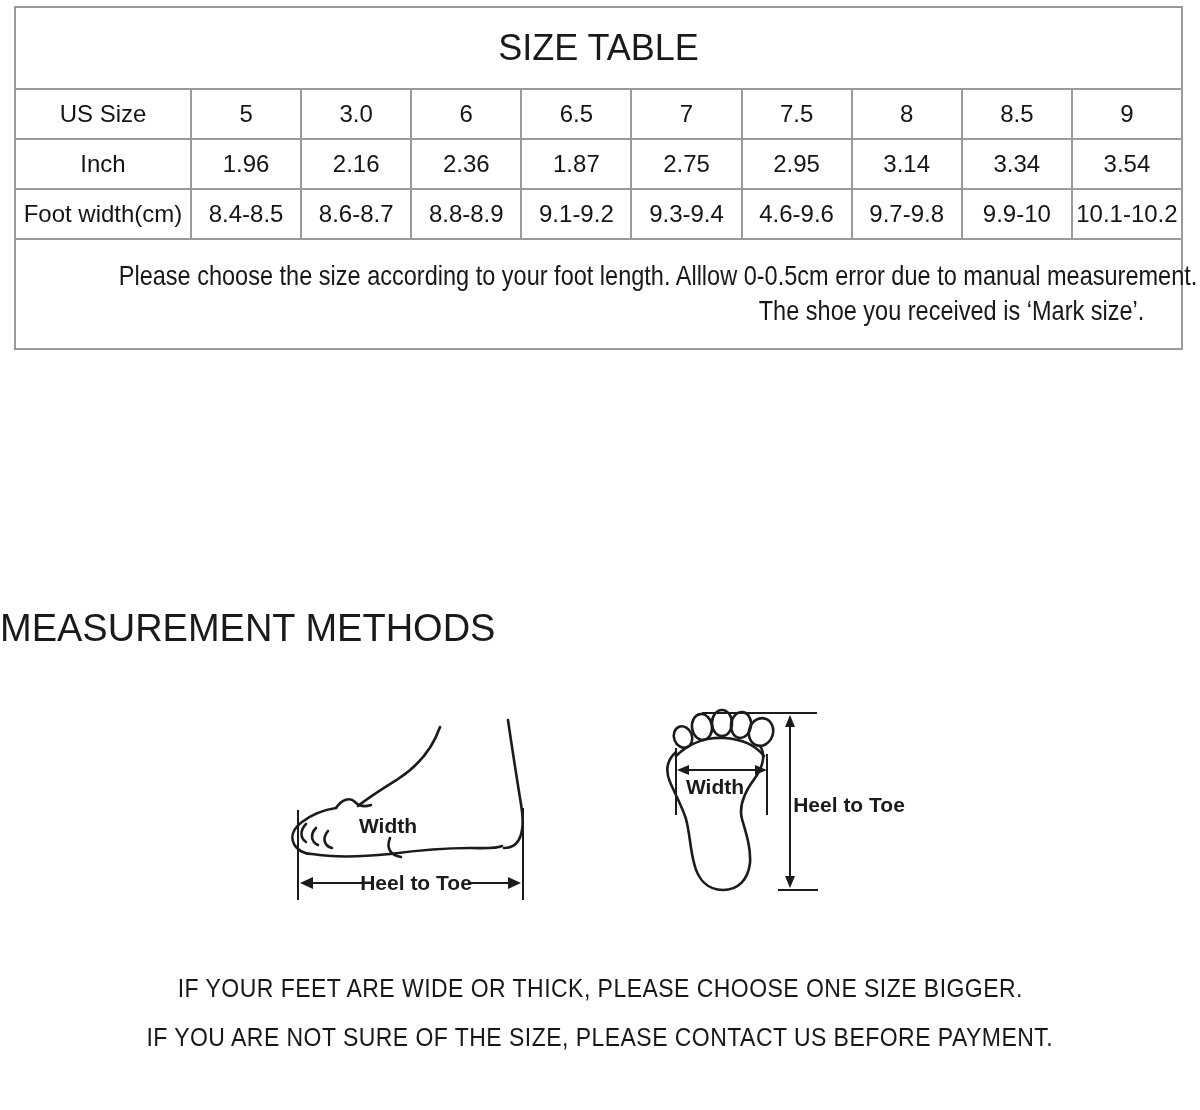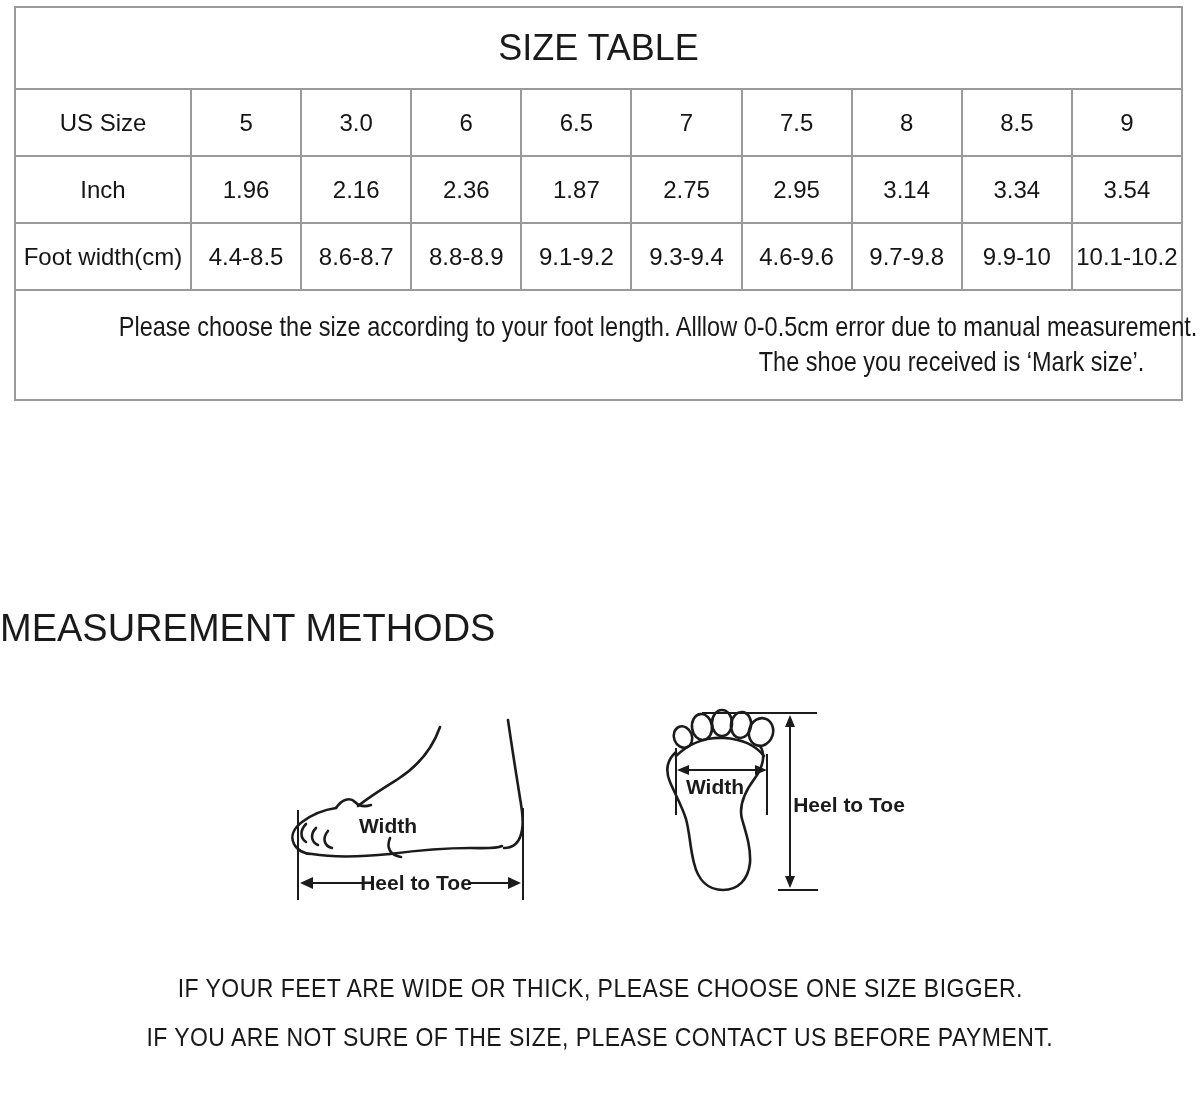--- a/index.html
+++ b/index.html
@@ -12,21 +12,21 @@
     position:absolute;left:14px;top:6px;width:1169px;
     border-collapse:collapse;table-layout:fixed;
     color:#151515;
   }
   table.size-table th,table.size-table td{
     border:2px solid #9a9a9a;text-align:center;vertical-align:middle;
     font-size:24px;font-weight:400;padding:0;
   }
   tr.title-row td{height:80px;}
   .table-title{font-size:36px;letter-spacing:0;color:#1a1a1a;}
-  tr.data-row{height:67px;}
+  tr.data-row{height:50px;}
   tr.note-row td{height:108px;}
   .note-line{text-align:right;line-height:34px;white-space:nowrap;}
   .note-line span{display:inline-block;transform:scaleX(0.84);transform-origin:center;font-size:28px;color:#181818;}
   
   .mm-title{
     position:absolute;left:0;top:605px;width:1200px;
     font-size:38px;line-height:46px;color:#1a1a1a;
   }
   .foot-svg{position:absolute;}
   .foot-side{left:270px;top:658px;}
@@ -85,21 +85,21 @@
           <td>2.36</td>
           <td>1.87</td>
           <td>2.75</td>
           <td>2.95</td>
           <td>3.14</td>
           <td>3.34</td>
           <td>3.54</td>
         </tr>
         <tr class="data-row">
           <th>Foot width(cm)</th>
-          <td>4.4-8.5</td>
+          <td>8.4-8.5</td>
           <td>8.6-8.7</td>
           <td>8.8-8.9</td>
           <td>9.1-9.2</td>
           <td>9.3-9.4</td>
           <td>4.6-9.6</td>
           <td>9.7-9.8</td>
           <td>9.9-10</td>
           <td>10.1-10.2</td>
         </tr>
         <tr class="note-row">

